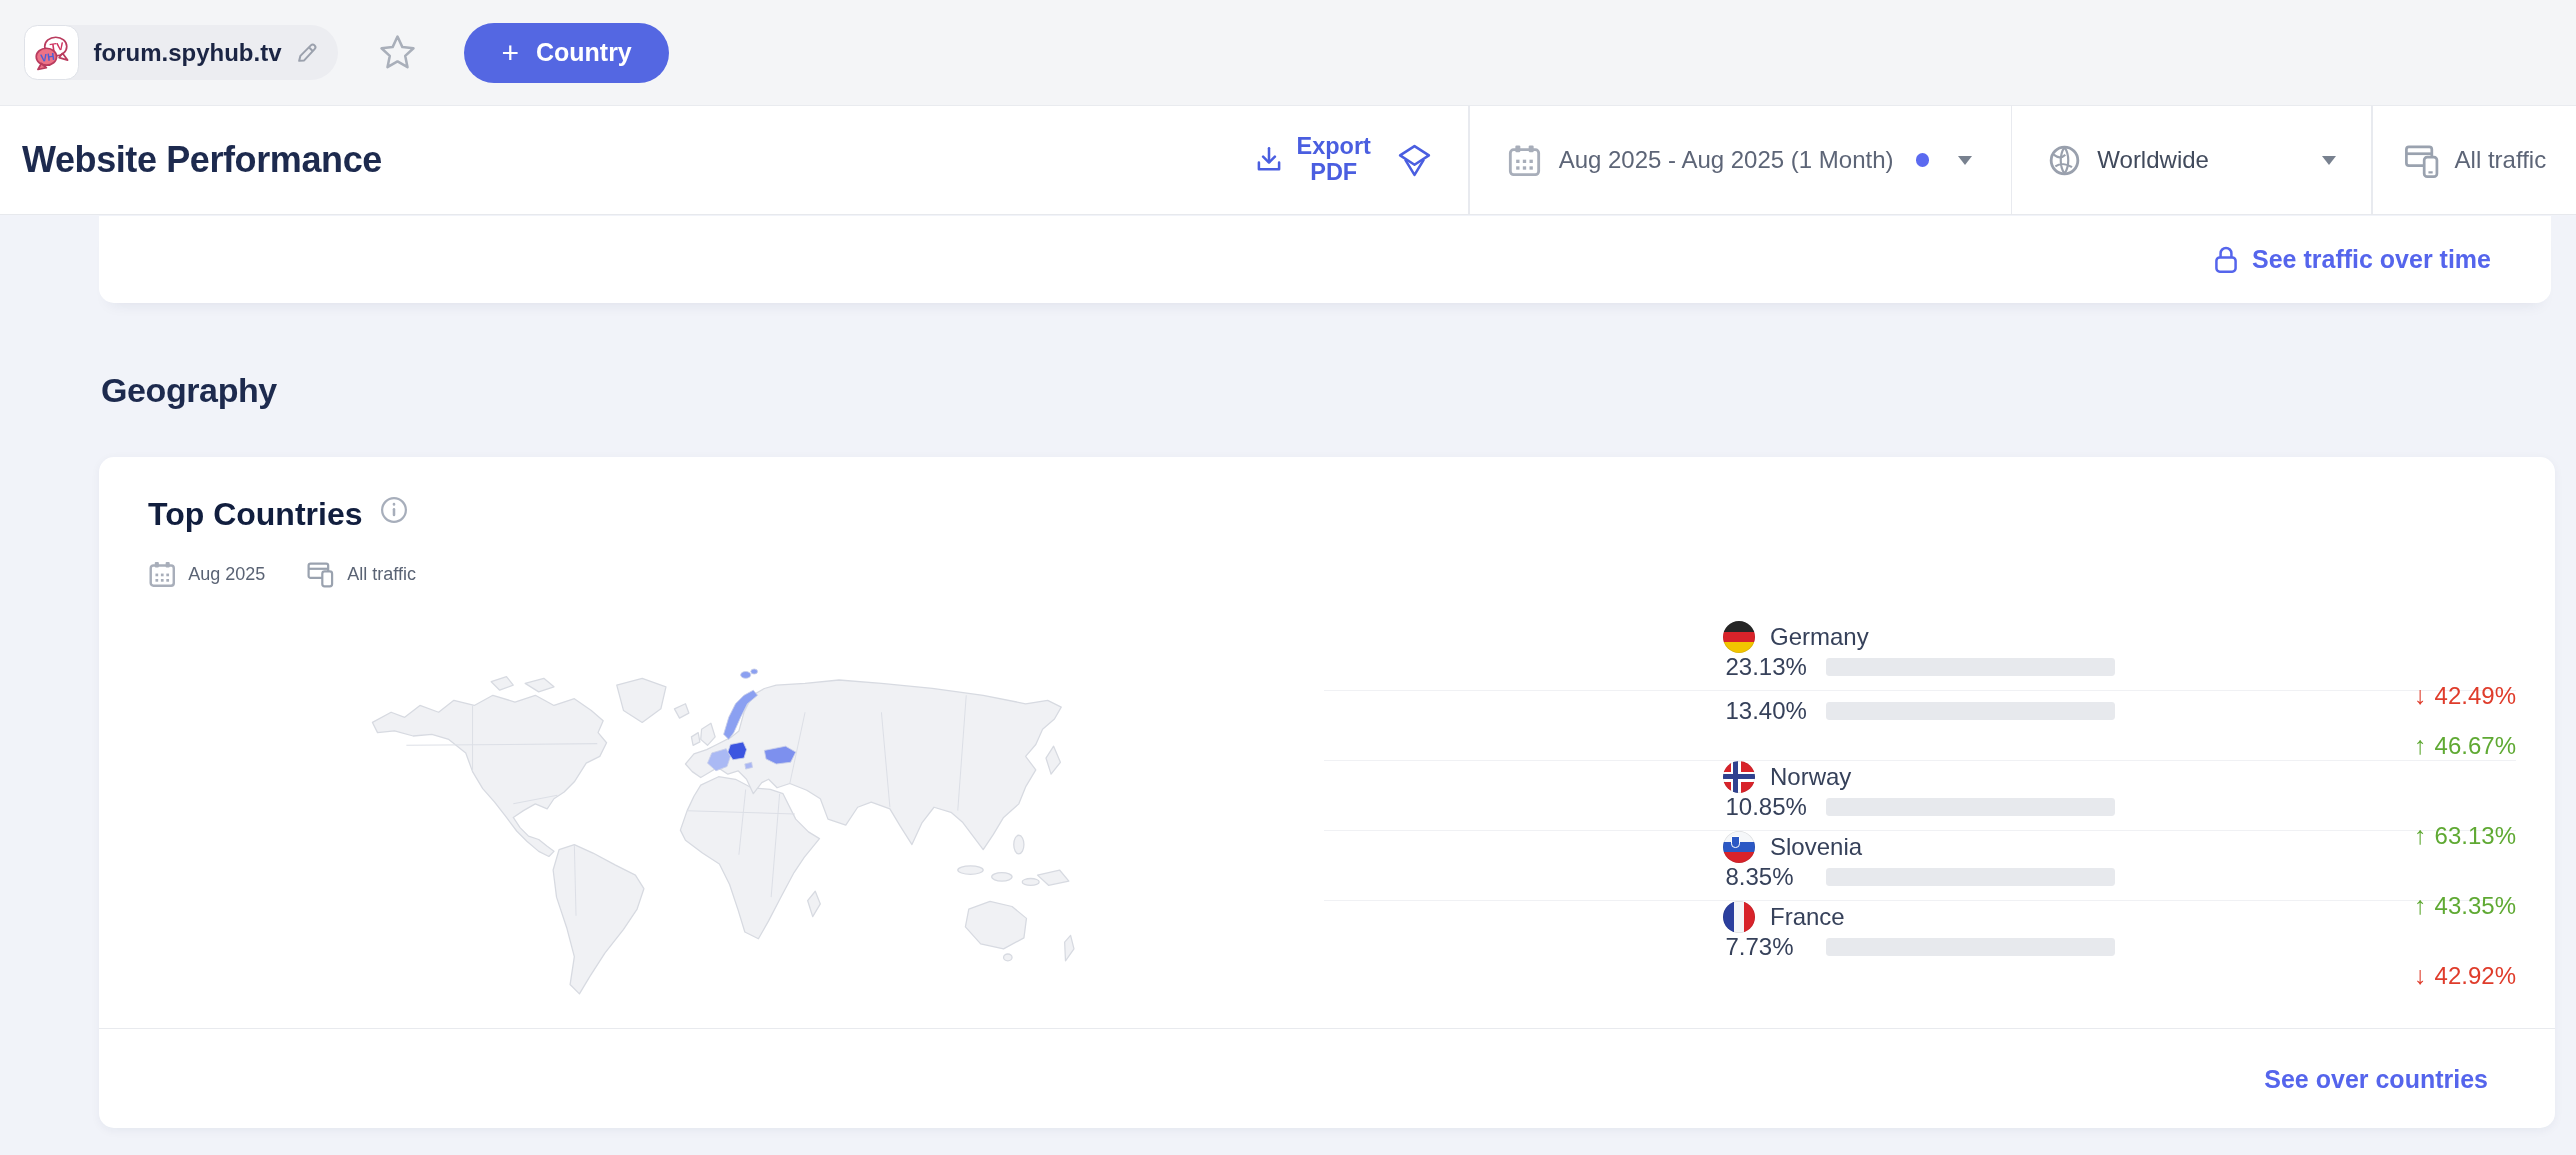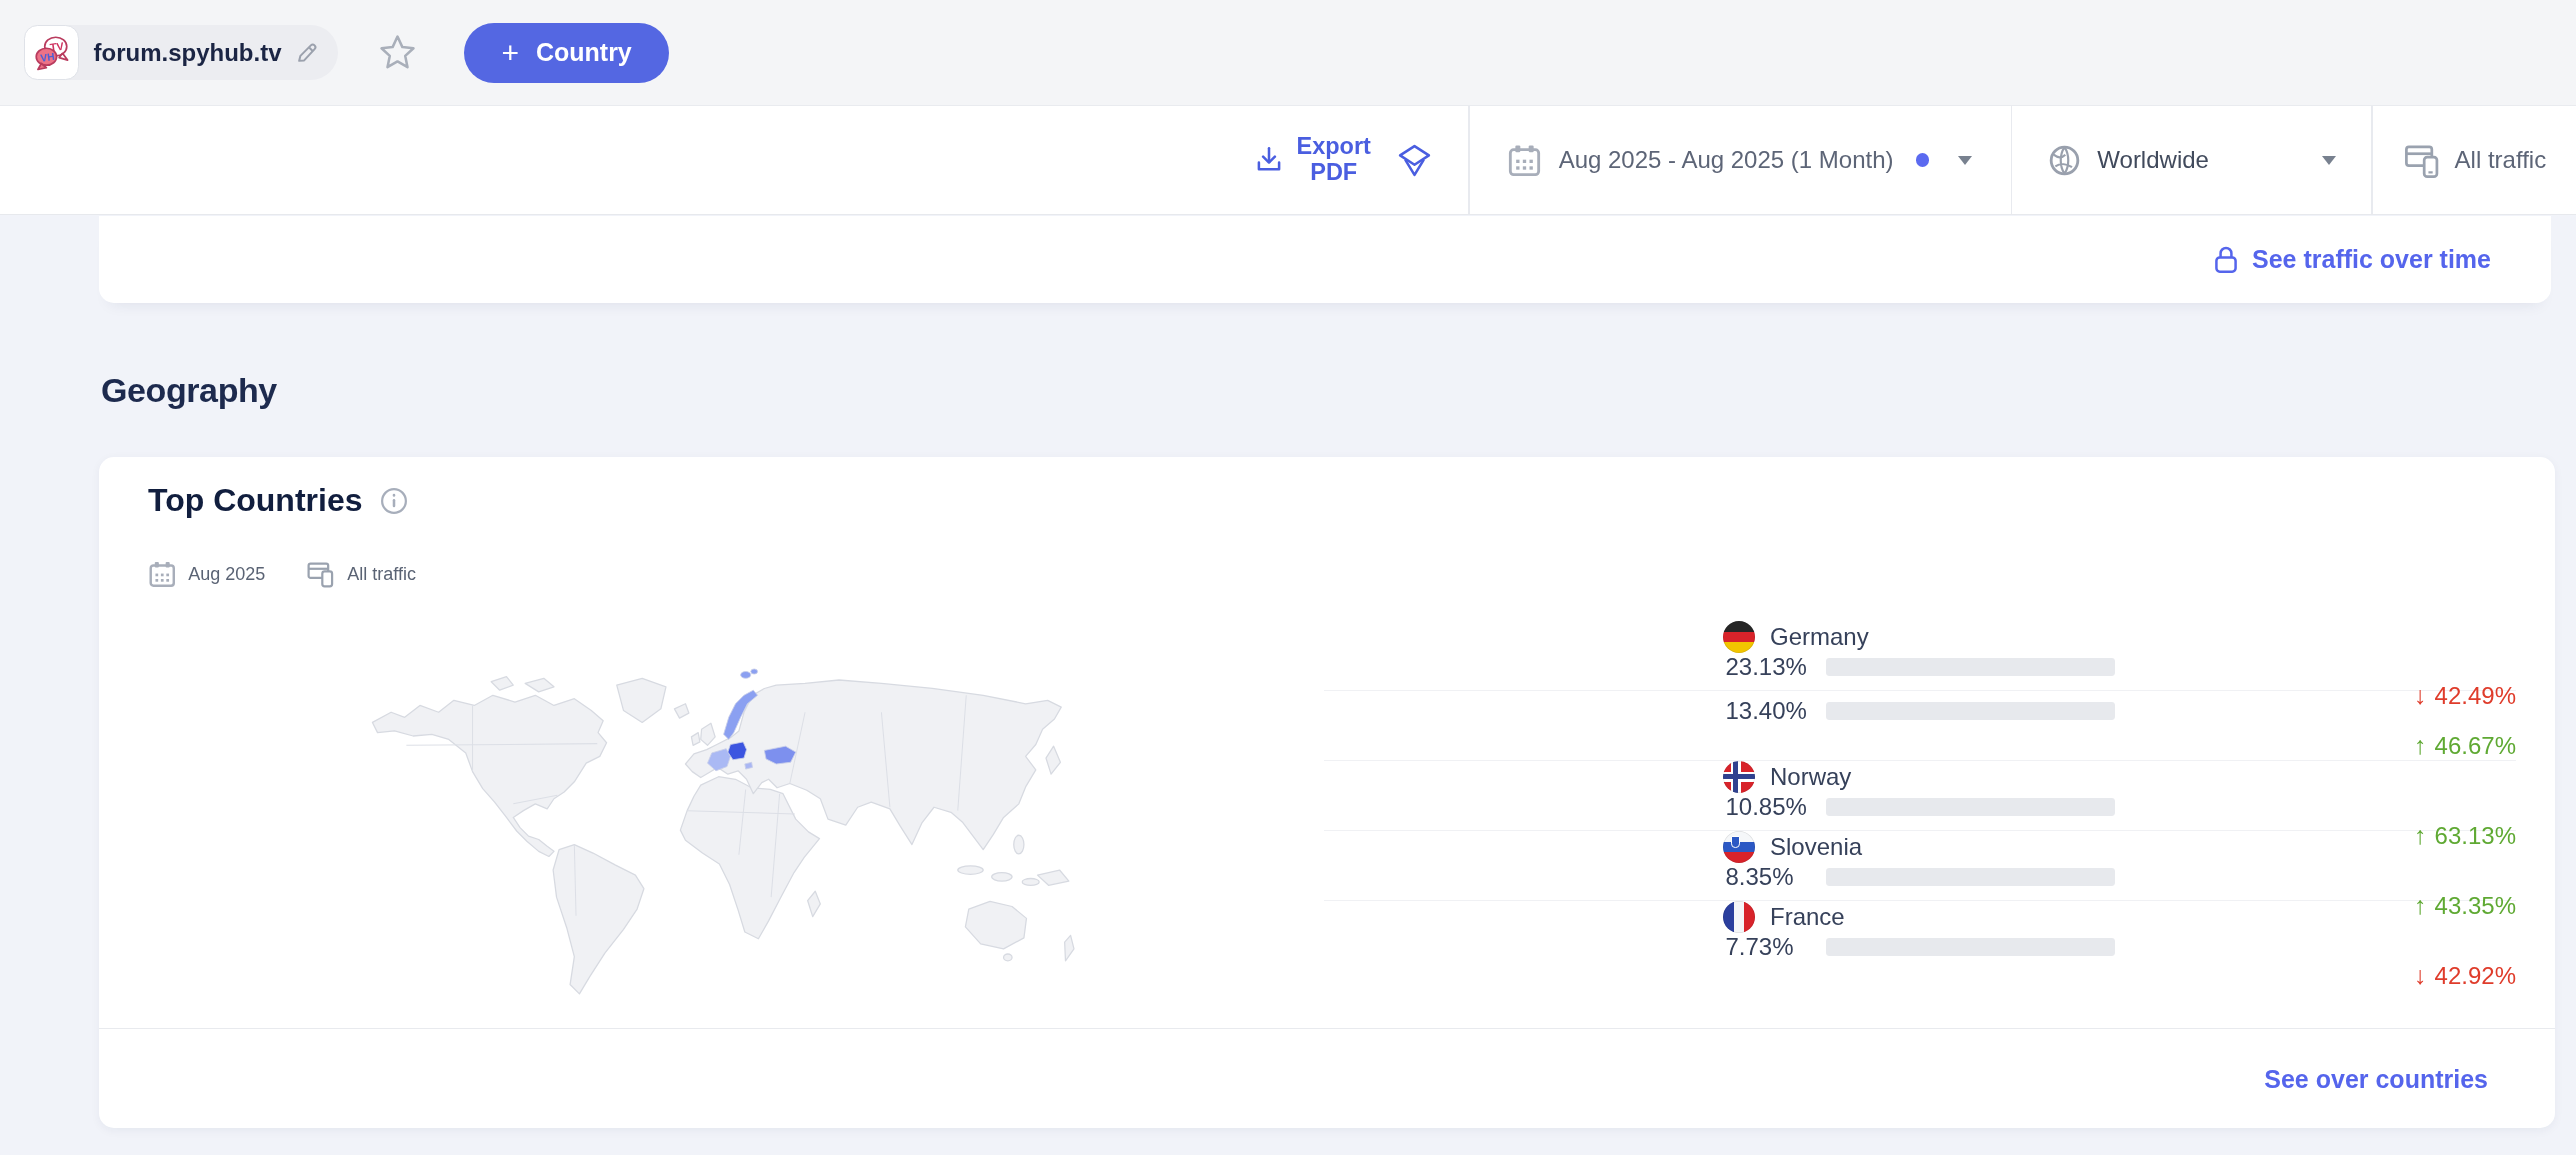--- a/index.html
+++ b/index.html
@@ -50,21 +50,21 @@
   .traffic-link { position:absolute; right:60px; top:50%; transform:translateY(-50%);
     display:flex; align-items:center; gap:12.6px; background:none; border:none; cursor:pointer; }
   .traffic-link span { font-size:25px; font-weight:700; color:#5565ec; }
 
   
   .geo-heading { position:absolute; left:101px; top:371px; font-size:34px; font-weight:600;
     color:#1d2a4e; letter-spacing:-0.4px; }
 
   .geo-card { position:absolute; left:99px; top:457px; width:2456px; height:671px;
     background:#ffffff; border-radius:15px; box-shadow:0 2.5px 10px rgba(20,30,70,0.05); }
-  .card-title-row { position:absolute; left:49px; top:25px; display:flex; align-items:center; gap:17px; }
+  .card-title-row { position:absolute; left:49px; top:39px; display:flex; align-items:flex-start; gap:17px; }
   .card-title { font-size:32px; font-weight:700; color:#111e3e; }
   .card-meta-row { position:absolute; left:49px; top:102px; display:flex; align-items:center; gap:11.7px; }
   .meta-text { font-size:18px; color:#5a6374; }
   .meta-gap { width:17px; }
 
   .map-wrap { position:absolute; left:248px; top:201px; width:738px; height:346px; }
 
   
   .countries-table { position:absolute; left:1225px; top:164px; width:1192px; }
   .t-header { display:flex; align-items:center; height:54px; border-bottom:1.7px solid #e3e5ea; }
@@ -136,20 +136,21 @@
       <path d="M23,3 l5.8,12.6 13.2,1.4 -9.8,9.1 2.7,13.4 -11.9,-6.9 -11.9,6.9 2.7,-13.4 -9.8,-9.1 13.2,-1.4 z"></path>
     </svg>
   </span>
   <button class="compare-btn">
     <span class="compare-plus">+</span>
     <span class="compare-label">Country</span>
   </button>
 </div>
 
 <div class="header-band">
+  <div class="page-title">Website Performance</div>
 
   <div class="header-controls">
     <div class="hgroup export-group">
       <button class="export-btn">
         <svg width="32" height="32" viewBox="0 0 38 38" fill="none" stroke="#4a5ee0" stroke-width="3" stroke-linecap="round" stroke-linejoin="round">
           <path d="M19,5 v16"></path>
             <path d="M12,15 l7,7 l7,-7"></path>
             <path d="M7,22 v8 h24 v-8"></path>
         </svg>
         <span class="export-label">

